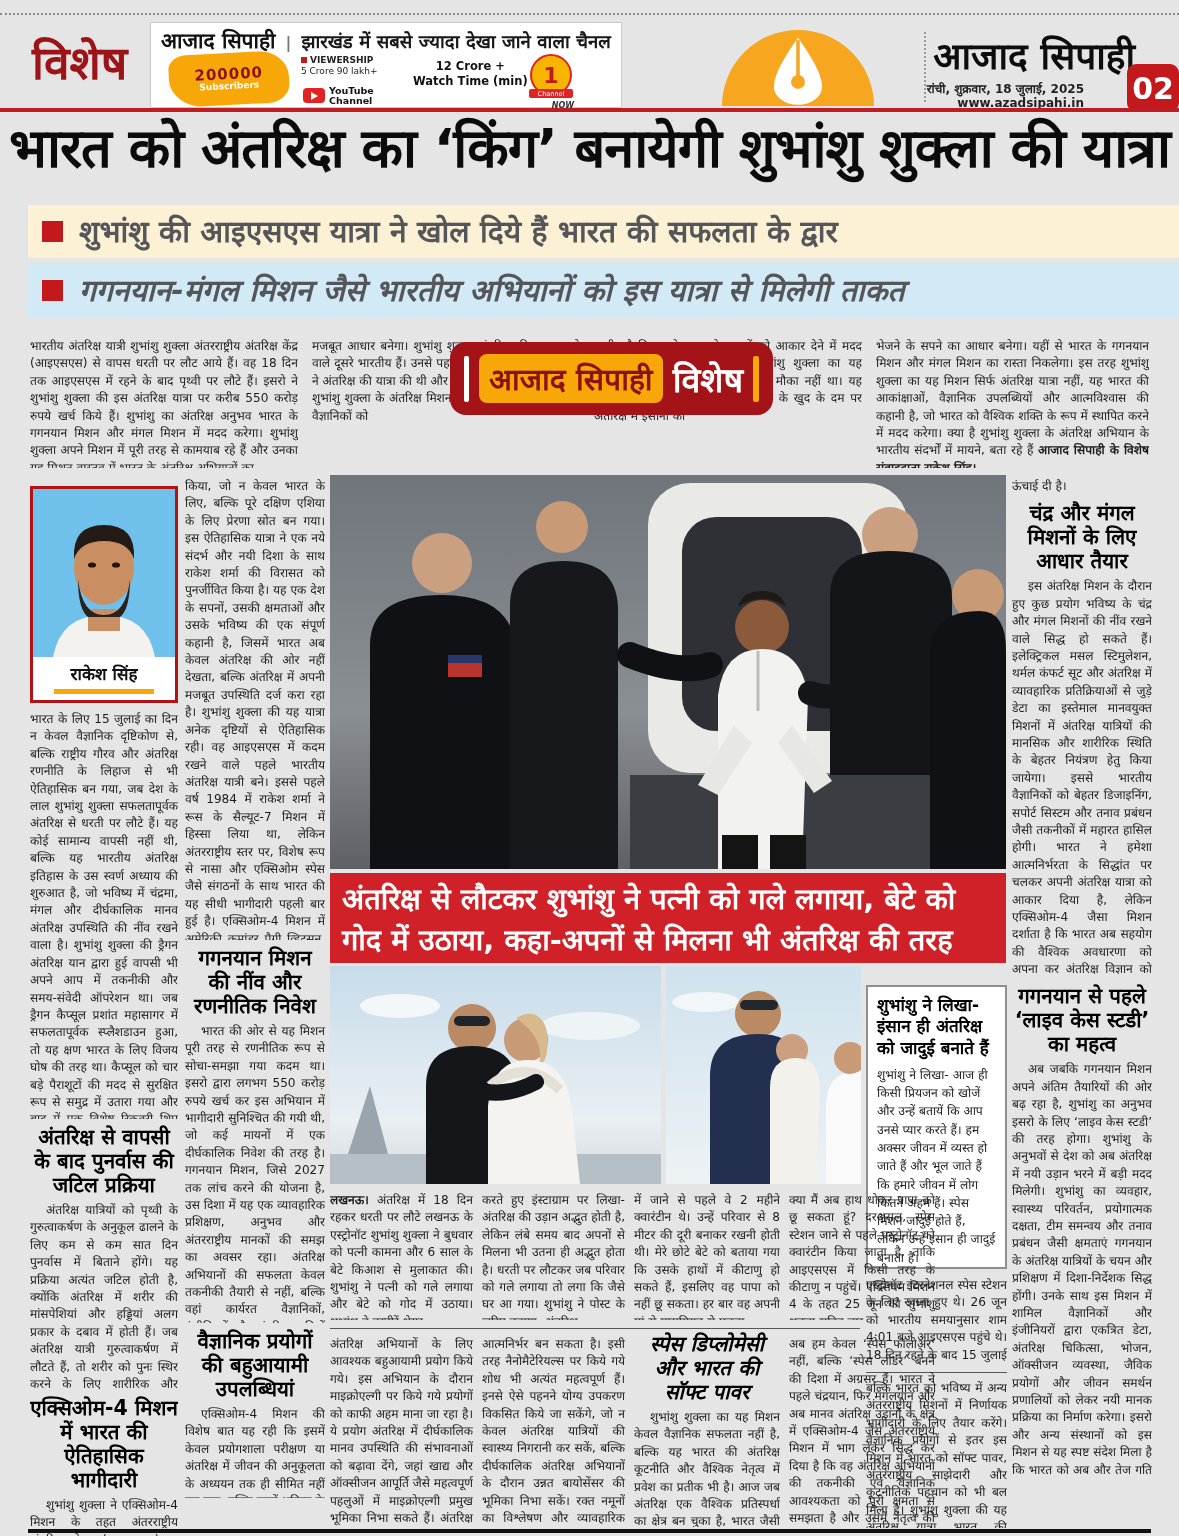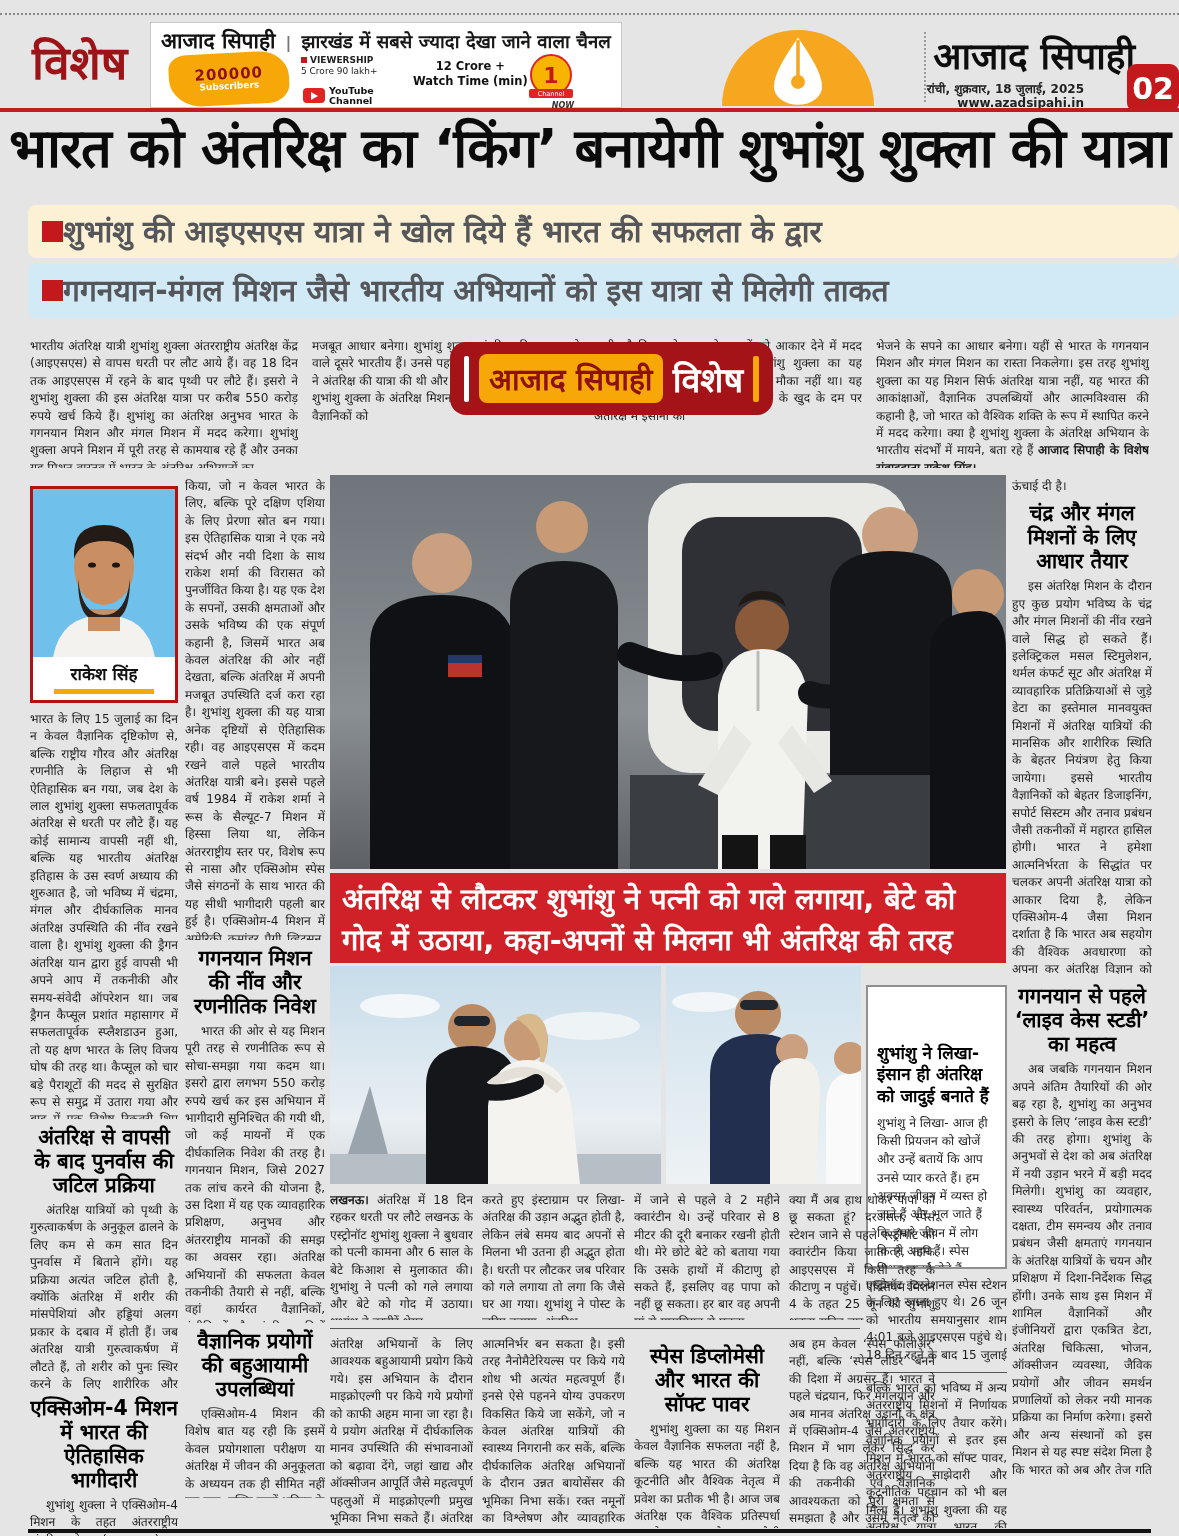--- a/index.html
+++ b/index.html
@@ -32,25 +32,25 @@
   .masthead{font-size:37px;font-weight:800;color:#0d0d0d;line-height:1;white-space:nowrap;}
   .dateline{font-size:12px;font-weight:800;color:#222;}
   .website{font-size:12px;font-weight:800;color:#222;}
   .pagebadge{background:#c3191d;color:#fff;font-size:30px;font-weight:800;
              display:flex;align-items:center;justify-content:center;border-radius:10px 0 0 10px;}
   .redrule{background:#c01d22;}
   .vdash{border-left:2px dotted #9a9a9a;}
   
   .headline{font-size:54px;font-weight:800;color:#0b0b0b;letter-spacing:-1px;line-height:1.0;
             text-align:center;white-space:nowrap;}
-  .subhead{display:flex;align-items:center;padding:0 14px;border-radius:8px;}
+  .subhead{display:flex;align-items:center;gap:16px;padding:0 14px;}
   .subhead .bullet{width:21px;height:21px;background:#c3191d;flex:0 0 auto;}
   .subhead .txt{font-size:30px;font-weight:800;color:#55565a;line-height:1.1;white-space:nowrap;}
   .cream{background:#fcf1d4;}
-  .blue{background:#d2e9f6;}
+  .blue{background:#d2e9f6;font-style:italic;}
   
   .col{font-size:12.1px;line-height:1.44;text-align:justify;color:#1b1b1b;overflow:hidden;}
   .clip{overflow:hidden;}
   .sec-head{font-weight:800;font-size:20.5px;line-height:1.17;text-align:center;color:#000;
             margin:6px 0 5px;text-align:center;}
   .ind{text-indent:16px;}
   .boldtail{font-weight:800;}
   
   .spbadge{background:#a31318;border-radius:14px;display:flex;align-items:center;gap:10px;
            padding:10px 12px;box-shadow:0 0 0 2px #a31318;}
@@ -60,21 +60,21 @@
   .spbadge .ybar{width:6px;height:46px;background:#f7a707;border-radius:2px;}
   
   .author-card{border:3px solid #b01216;background:#fff;}
   .author-name{font-size:17px;font-weight:800;text-align:center;color:#111;padding-top:5px;}
   .author-bar{width:70%;height:5px;background:#f7a707;margin:4px auto 6px;}
   
   .banner{background:#cf2127;color:#fff;font-size:29px;font-weight:800;line-height:1.42;
           padding:6px 12px;box-sizing:border-box;}
   
   .qbox{border:2px solid #8f8f8f;background:#fff;box-sizing:border-box;padding:8px 9px;overflow:hidden;}
-  .qbox .qt{font-size:17px;font-weight:800;line-height:1.25;color:#000;margin-bottom:7px;margin-top:48px;}
+  .qbox .qt{font-size:17px;font-weight:800;line-height:1.25;color:#000;margin-bottom:7px;}
   .qbox .qb{font-size:12.2px;font-weight:400;line-height:1.5;color:#222;text-align:left;}
   .hline{border-top:1.5px solid #555;}
   .blackrule{background:#111;}
   .photo{display:block;}
 </style>
 </head>
 <body>
 
 <div id="page">
 
@@ -284,21 +284,21 @@
   <div class="abs col" style="left:634px;top:1192px;width:146px;height:128px;">में जाने से पहले वे 2 महीने क्वारंटीन थे। उन्हें परिवार से 8 मीटर की दूरी बनाकर रखनी होती थी। मेरे छोटे बेटे को बताया गया कि उसके हाथों में कीटाणु हो सकते हैं, इसलिए वह पापा को नहीं छू सकता। हर बार वह अपनी मां से मासूमियत से पूछता,</div>
   <div class="abs col" style="left:789px;top:1192px;width:146px;height:128px;">क्या मैं अब हाथ धोकर पापा को छू सकता हूं? दरअसल, स्पेस स्टेशन जाने से पहले एस्ट्रोनॉट को क्वारंटीन किया जाता है, ताकि आइएसएस में किसी तरह के कीटाणु न पहुंचें। एक्सियम मिशन 4 के तहत 25 जून को शुभांशु शुक्ला सहित चार</div>
   <div class="abs col" style="left:866px;top:1277px;width:141px;height:88px;">एस्ट्रोनॉट इंटरनेशनल स्पेस स्टेशन के लिए रवाना हुए थे। 26 जून को भारतीय समयानुसार शाम 4:01 बजे आइएसएस पहुंचे थे। 18 दिन रहने के बाद 15 जुलाई को पृथ्वी पर लौटे थे। कैलिफोर्निया के तट पर लैंडिंग हुई थी।</div>
 
   <div class="abs hline" style="left:330px;top:1328px;width:530px;"></div>
   <div class="abs hline" style="left:866px;top:1372px;width:141px;"></div>
 
   <div class="abs col" style="left:330px;top:1336px;width:143px;height:192px;">अंतरिक्ष अभियानों के लिए आवश्यक बहुआयामी प्रयोग किये गये। इस अभियान के दौरान माइक्रोएल्गी पर किये गये प्रयोगों को काफी अहम माना जा रहा है। ये प्रयोग अंतरिक्ष में दीर्घकालिक मानव उपस्थिति की संभावनाओं को बढ़ावा देंगे, जहां खाद्य और ऑक्सीजन आपूर्ति जैसे महत्वपूर्ण पहलुओं में माइक्रोएल्गी प्रमुख भूमिका निभा सकते हैं। अंतरिक्ष यात्रियों की जीवन समर्थन प्रणाली का भविष्य अब ऐसे जैविक स्रोतों की सहायता से और भी</div>
   <div class="abs col" style="left:482px;top:1336px;width:143px;height:192px;">आत्मनिर्भर बन सकता है। इसी तरह नैनोमैटेरियल्स पर किये गये शोध भी अत्यंत महत्वपूर्ण हैं। इनसे ऐसे पहनने योग्य उपकरण विकसित किये जा सकेंगे, जो न केवल अंतरिक्ष यात्रियों की स्वास्थ्य निगरानी कर सकें, बल्कि दीर्घकालिक अंतरिक्ष अभियानों के दौरान उन्नत बायोसेंसर की भूमिका निभा सकें। रक्त नमूनों का विश्लेषण और व्यावहारिक प्रतिक्रियाओं के अध्ययन जैसे प्रयोग भविष्य में अंतरिक्ष चिकित्सा को एक नयी दिशा देंगे।</div>
   <div class="abs" style="left:634px;top:1332px;width:146px;height:196px;overflow:hidden;">
-    <div class="sec-head" style="margin-top:12px;">स्पेस डिप्लोमेसी और भारत की सॉफ्ट पावर</div>
+    <div class="sec-head" style="margin-top:0;font-style:italic;">स्पेस डिप्लोमेसी और भारत की सॉफ्ट पावर</div>
     <div class="col clip ind" style="height:118px;">शुभांशु शुक्ला का यह मिशन केवल वैज्ञानिक सफलता नहीं है, बल्कि यह भारत की अंतरिक्ष कूटनीति और वैश्विक नेतृत्व में प्रवेश का प्रतीक भी है। आज जब अंतरिक्ष एक वैश्विक प्रतिस्पर्धा का क्षेत्र बन चुका है, भारत जैसी उभरती शक्ति की ऐसी उपलब्धि यह संदेश देती है कि</div>
   </div>
   <div class="abs col" style="left:789px;top:1336px;width:146px;height:192px;">अब हम केवल ‘स्पेस फॉलोअर’ नहीं, बल्कि ‘स्पेस लीडर’ बनने की दिशा में अग्रसर हैं। भारत ने पहले चंद्रयान, फिर मंगलयान और अब मानव अंतरिक्ष उड़ानों के क्षेत्र में एक्सिओम-4 जैसे अंतरराष्ट्रीय मिशन में भाग लेकर सिद्ध कर दिया है कि वह अंतरिक्ष अभियानों की तकनीकी एवं वैज्ञानिक आवश्यकता को पूरी क्षमता से समझता है और उसमें नेतृत्व की क्षमता भी रखता है। इस मिशन से प्राप्त अनुभव न केवल गगनयान की तैयारियों को परिपक्व बनायेंगे,</div>
   <div class="abs col" style="left:866px;top:1380px;width:141px;height:148px;">बल्कि भारत को भविष्य में अन्य अंतरराष्ट्रीय मिशनों में निर्णायक भागीदारी के लिए तैयार करेंगे। वैज्ञानिक प्रयोगों से इतर इस मिशन में भारत को सॉफ्ट पावर, अंतरराष्ट्रीय साझेदारी और कूटनीतिक पहचान को भी बल मिला है। शुभांशु शुक्ला की यह अंतरिक्ष यात्रा भारत की सांस्कृतिक, रणनीतिक और वैज्ञानिक पहचान का त्रिवेणी संगम बन गयी है। उन्होंने केवल प्रयोग नहीं किये, बल्कि भारत की वैश्विक स्थिति को एक नयी</div>
 
   <div class="abs" style="left:1012px;top:478px;width:140px;height:1050px;overflow:hidden;">
     <div class="col">ऊंचाई दी है।</div>
     <div class="sec-head">चंद्र और मंगल मिशनों के लिए आधार तैयार</div>
     <div class="col clip ind" style="height:400px;">इस अंतरिक्ष मिशन के दौरान हुए कुछ प्रयोग भविष्य के चंद्र और मंगल मिशनों की नींव रखने वाले सिद्ध हो सकते हैं। इलेक्ट्रिकल मसल स्टिमुलेशन, थर्मल कंफर्ट सूट और अंतरिक्ष में व्यावहारिक प्रतिक्रियाओं से जुड़े डेटा का इस्तेमाल मानवयुक्त मिशनों में अंतरिक्ष यात्रियों की मानसिक और शारीरिक स्थिति के बेहतर नियंत्रण हेतु किया जायेगा। इससे भारतीय वैज्ञानिकों को बेहतर डिजाइनिंग, सपोर्ट सिस्टम और तनाव प्रबंधन जैसी तकनीकों में महारत हासिल होगी। भारत ने हमेशा आत्मनिर्भरता के सिद्धांत पर चलकर अपनी अंतरिक्ष यात्रा को आकार दिया है, लेकिन एक्सिओम-4 जैसा मिशन दर्शाता है कि भारत अब सहयोग की वैश्विक अवधारणा को अपना कर अंतरिक्ष विज्ञान को साझा प्रयासों के माध्यम से नयी दिशा देना चाहता है। शुभांशु शुक्ला की यह यात्रा इस बात की पुष्टि करती है कि भारत तकनीक, विज्ञान, नेतृत्व और कूटनीति, चारों स्तरों पर एक समरस समन्वय बनाकर आगे बढ़ रहा है।</div>
     <div class="sec-head">गगनयान से पहले ‘लाइव केस स्टडी’ का महत्व</div>

